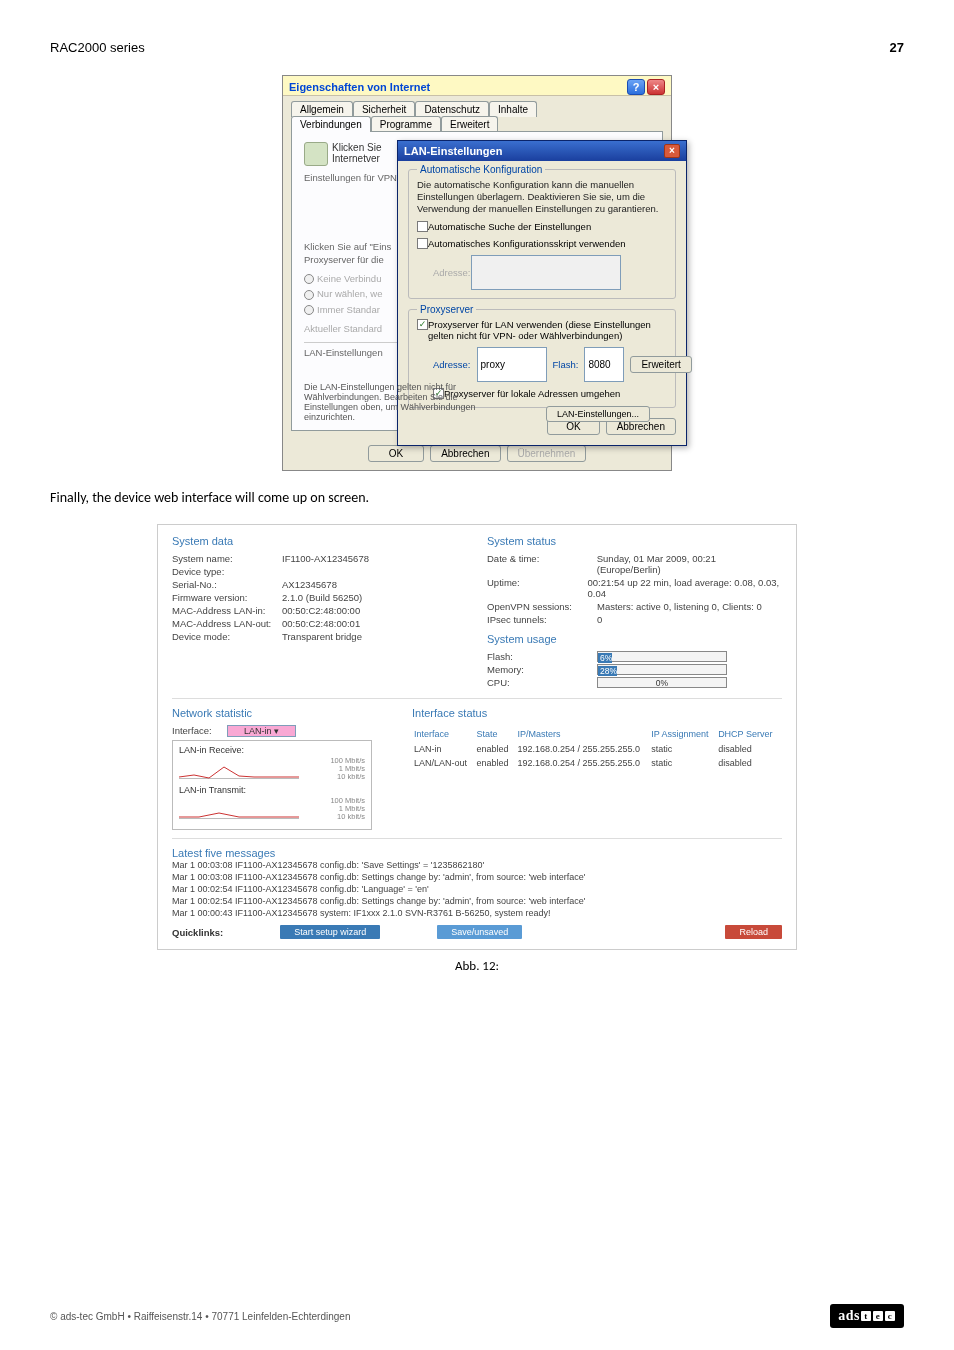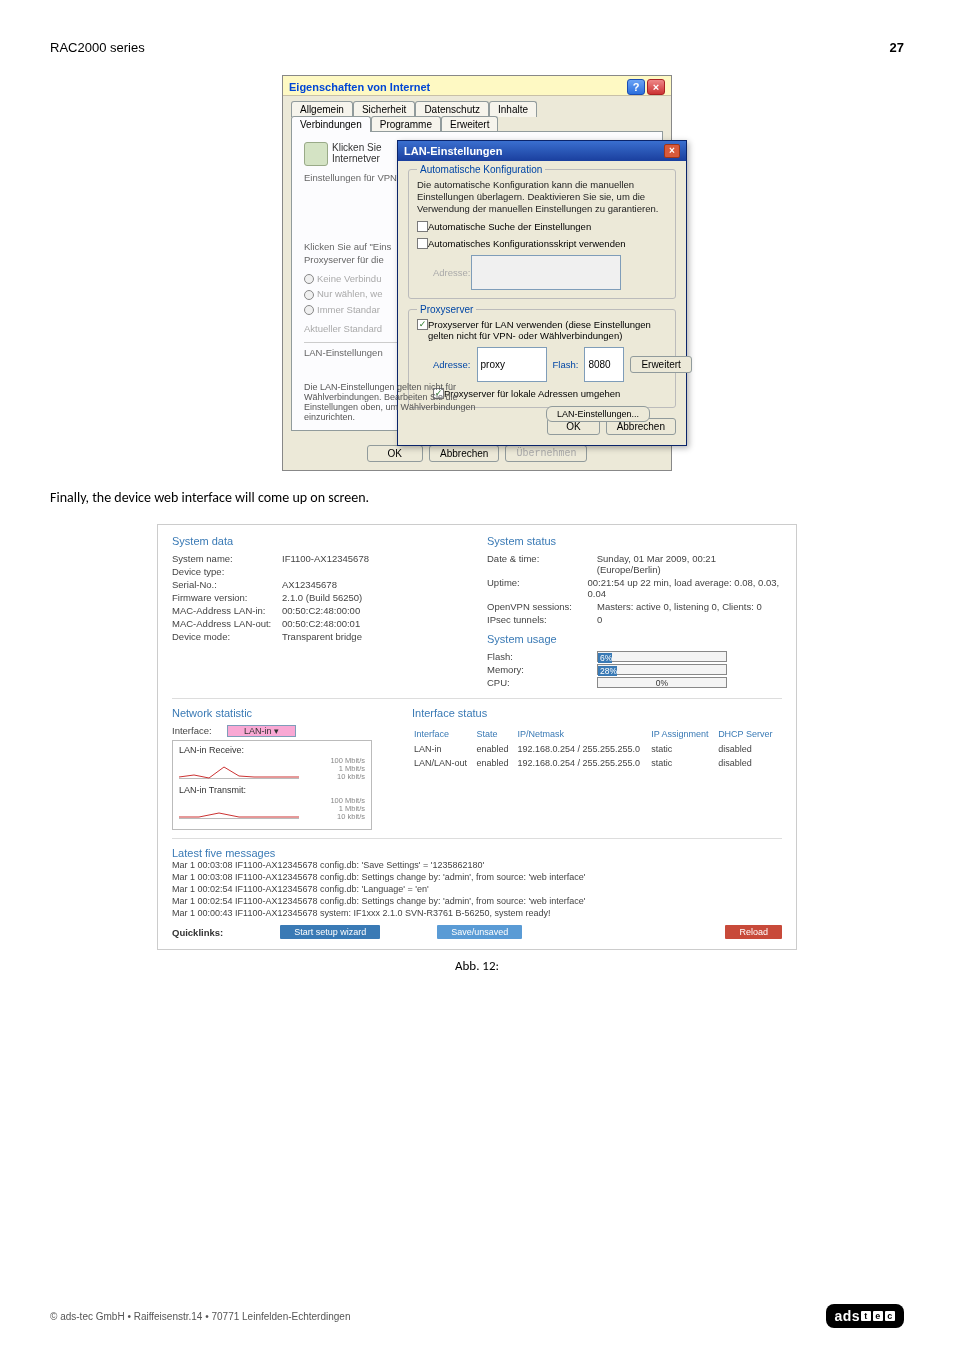--- a/index.html
+++ b/index.html
@@ -61,21 +61,21 @@
   .mini-chart .line-area { position:absolute; left:0; bottom:2px; width:120px; border-bottom:1px solid #bbb; height:20px; }
   .eventlog-row { font-size: 9px; color: #444; padding: 1px 0; }
   .quicklinks-row { display: flex; align-items: center; gap: 10px; margin-top: 6px; }
   .ql-btn { background: #3a7ab5; color: #fff; font-size: 9px; padding: 2px 14px; border-radius: 1px; margin-left: 47px; }
   .ql-btn.reload { margin-left: auto; background: #c84a3a; }
   .web-hr { border: none; border-top: 1px solid #ddd; margin: 8px 0; }
 
   .fig-caption { text-align: center; font-family: Calibri, Arial, sans-serif; font-size: 13px; margin-top: 8px; }
 
   .footer { position: absolute; bottom: 22px; left: 50px; right: 50px; display: flex; justify-content: space-between; align-items: center; font-size: 10px; color: #555; }
-  .adstec-logo { background: #000; color: #fff; font-weight: bold; padding: 4px 8px; border-radius: 8px; display: inline-flex; align-items: center; font-size: 14px; letter-spacing: 0.5px; }
+  .adstec-logo { background: #000; color: #fff; font-weight: bold; padding: 4px 8px; border-radius: 3px; display: inline-flex; align-items: center; font-size: 14px; letter-spacing: 0.5px; font-family: Liberation Serif, serif; }
   .adstec-logo .sq { display:inline-block; width:10px; height:10px; background:#fff; color:#000; text-align:center; line-height:10px; font-size:9px; margin: 0 1px; border-radius:1px; }
   .dropdown-small { border:1px solid #7f9db9; background:#f9a8d4; font-size:9px; padding:0 16px; display:inline-block; }
 </style>
 </head>
 <body>
 
 <div class="page">
   <div class="header-row">
     <span>RAC2000 series</span>
     <span class="page-number">27</span>
@@ -163,27 +163,27 @@
             </div>
             <div class="btn-win-row">
               <button class="btn-win" style="padding:2px 18px;">OK</button>
               <button class="btn-win">Abbrechen</button>
             </div>
           </div>
         </div>
 
         <div style="position:absolute; bottom:8px; left:12px; right:12px; display:flex; justify-content:space-between; align-items:flex-end;">
           <div style="font-size:9px; color:#555; width:200px;">Die LAN-Einstellungen gelten nicht für Wählverbindungen. Bearbeiten Sie die Einstellungen oben, um Wählverbindungen einzurichten.</div>
-          <button class="btn-win" style="font-size:9px;border-radius:6px;">LAN-Einstellungen...</button>
+          <button class="btn-win" style="font-size:9px;">LAN-Einstellungen...</button>
         </div>
       </div>
       <div class="bottom-btn-row">
         <button class="btn-win" style="padding:2px 20px;">OK</button>
         <button class="btn-win">Abbrechen</button>
-        <button class="btn-win" style="color:#aaa;font-family:Liberation Mono, monospace;">Übernehmen</button>
+        <button class="btn-win" style="color:#aaa;">Übernehmen</button>
       </div>
     </div>
   </div>
 
   <div class="caption-line">Finally, the device web interface will come up on screen.</div>
 
   <div class="web-wrap">
     <div class="web-ui">
       <div class="sys-two-col">
 
@@ -290,21 +290,21 @@
             </div>
           </div>
         </div>
         <div class="web-col">
           <div class="web-sec-title">Interface status</div>
           <table class="iface-table">
             <tbody>
                 <tr>
               <th>Interface</th>
               <th>State</th>
-              <th>IP/Netmask</th>
+              <th>IP/Masters</th>
               <th>IP Assignment</th>
               <th>DHCP Server</th>
             </tr>
             <tr>
               <td>LAN-in</td>
                   <td>enabled</td>
                   <td>192.168.0.254 / 255.255.255.0</td>
                   <td>static</td>
                   <td>disabled</td>
             </tr>

